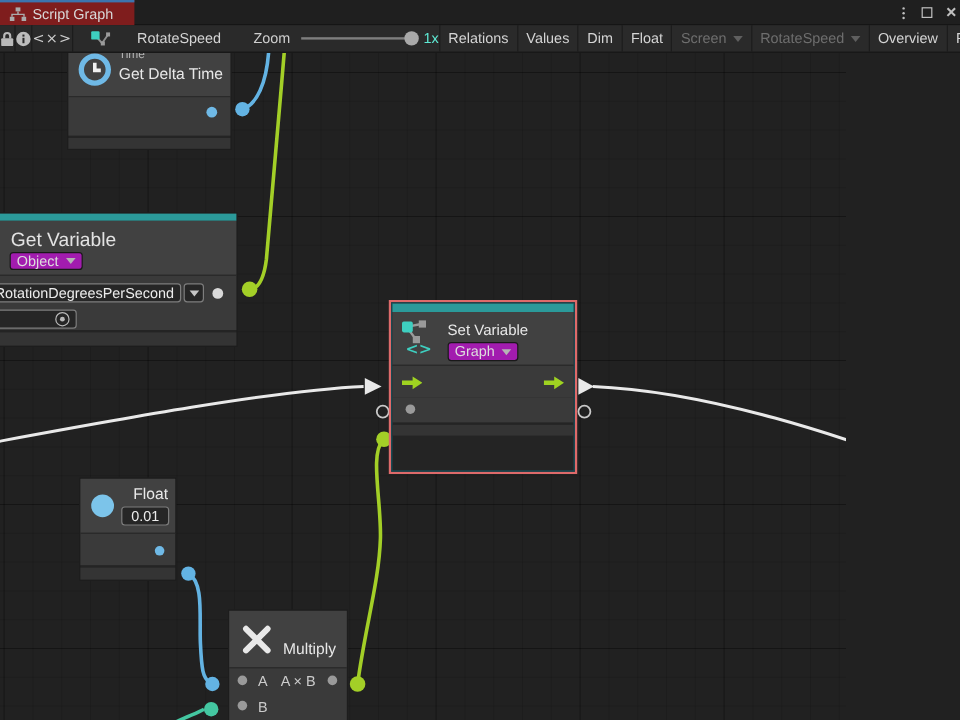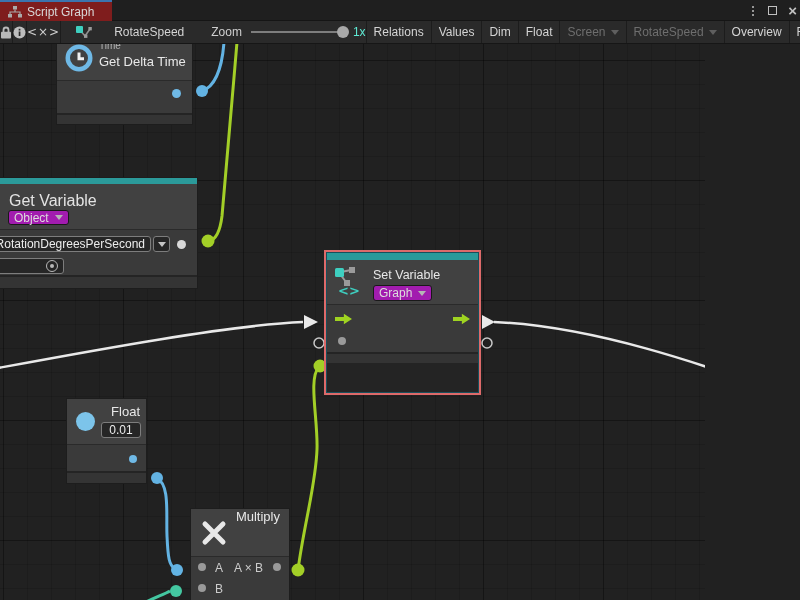--- a/index.html
+++ b/index.html
@@ -102,21 +102,21 @@
   #node-float { left:66px; top:354px; width:81px; }
   #node-float .nhead { height:45px; }
   #node-float .nbody { height:27px; }
   #node-float .nfoot { height:10px; }
   .float-icon { position:absolute; left:9px; top:13px; width:19px; height:19px; border-radius:50%; background:#7cc4ea; }
   .float-title { position:absolute; right:6px; top:5px; font-size:13px; color:#e8e8e8; }
 
   #node-mult { left:190px; top:464px; width:100px; }
   #node-mult .nhead { height:47px; }
   #node-mult .nbody { height:95px; }
-  .mult-title { position:absolute; right:9px; top:0; font-size:13px; color:#e8e8e8; }
+  .mult-title { position:absolute; right:9px; top:24px; font-size:13px; color:#e8e8e8; }
   .mrow { position:relative; height:21px; }
   .mlabel { position:absolute; top:4px; font-size:12px; color:#cccccc; }
 </style>
 </head>
 <body>
 
 <div class="tabbar">
   <div class="tab">
     <svg width="14" height="12" viewBox="0 0 14 12">
       <rect x="5" y="0" width="4" height="3.5" fill="#aaaaaa"></rect>

